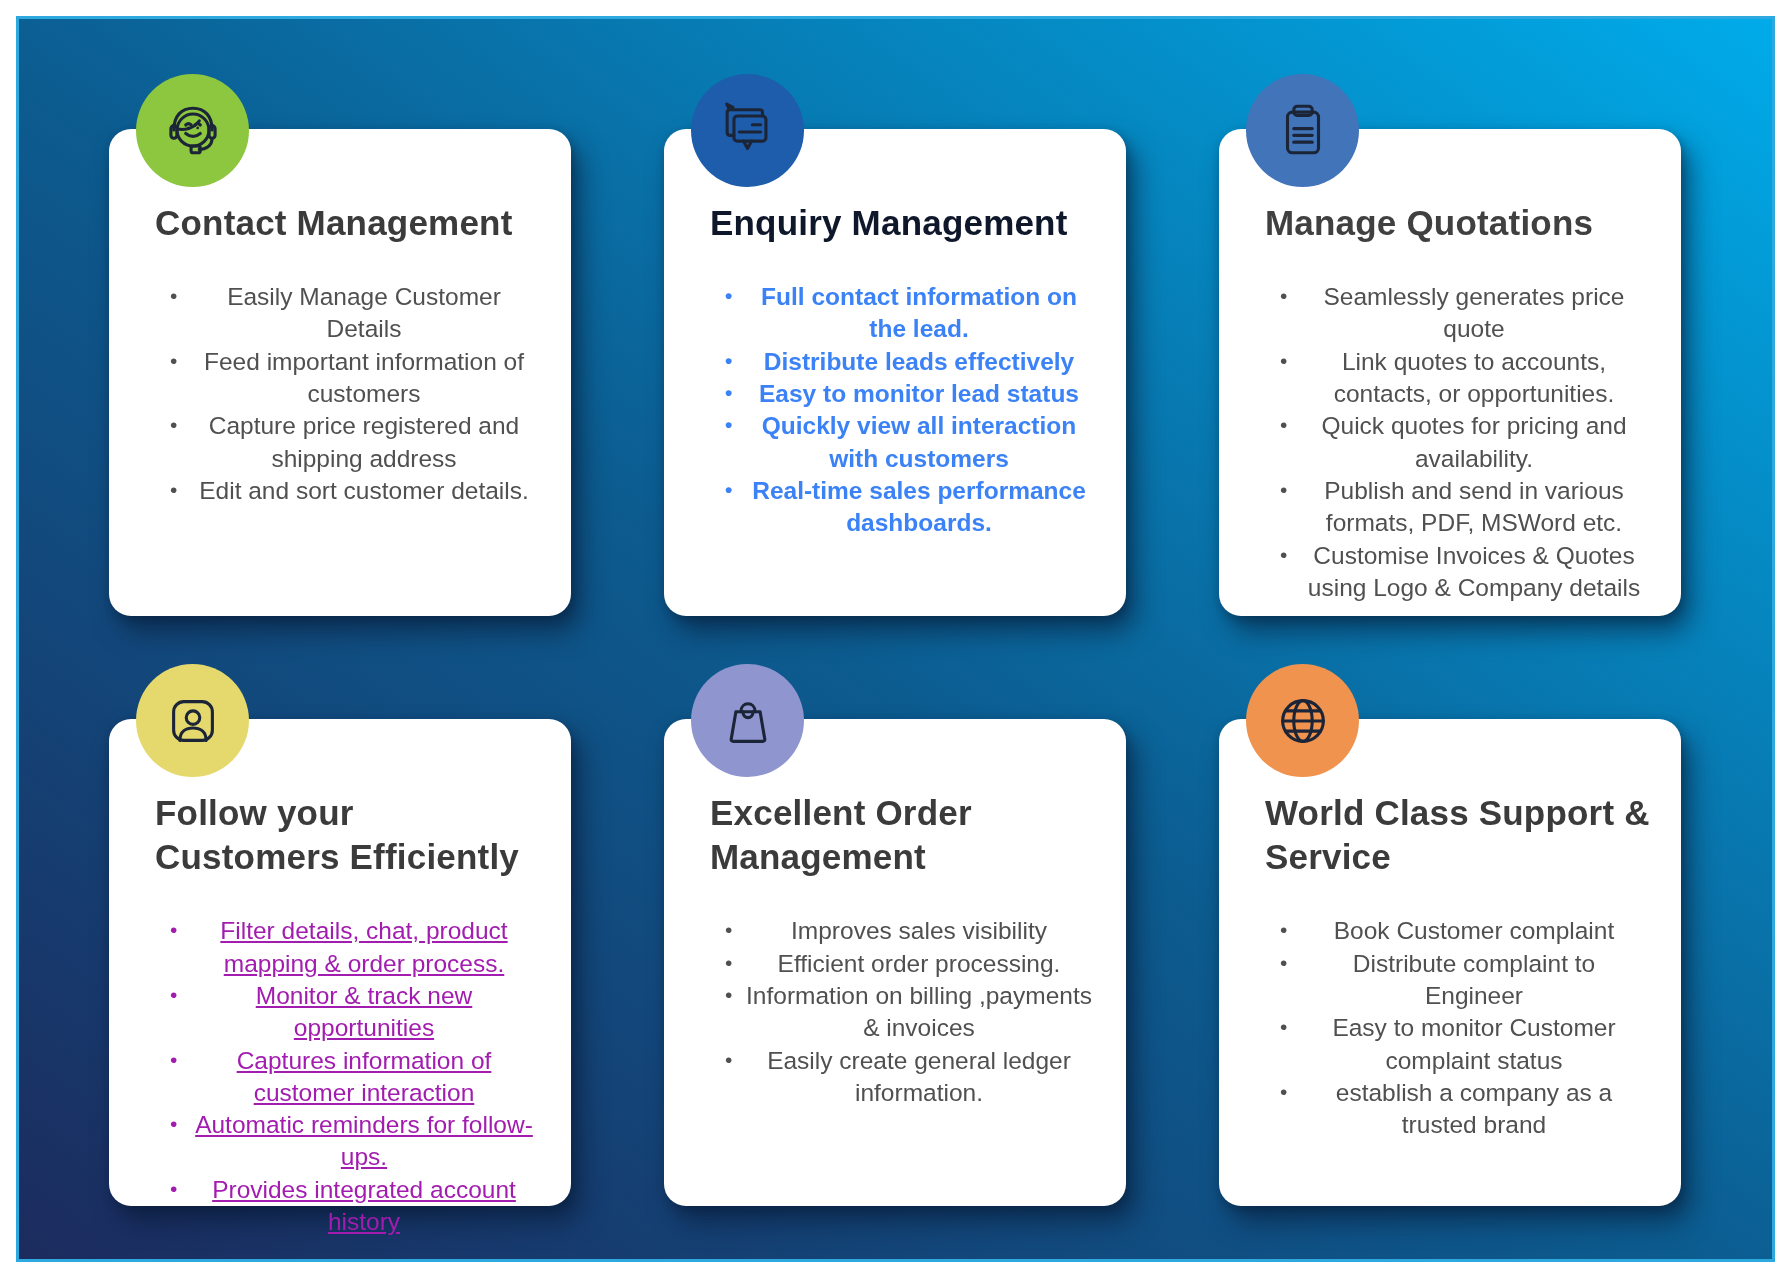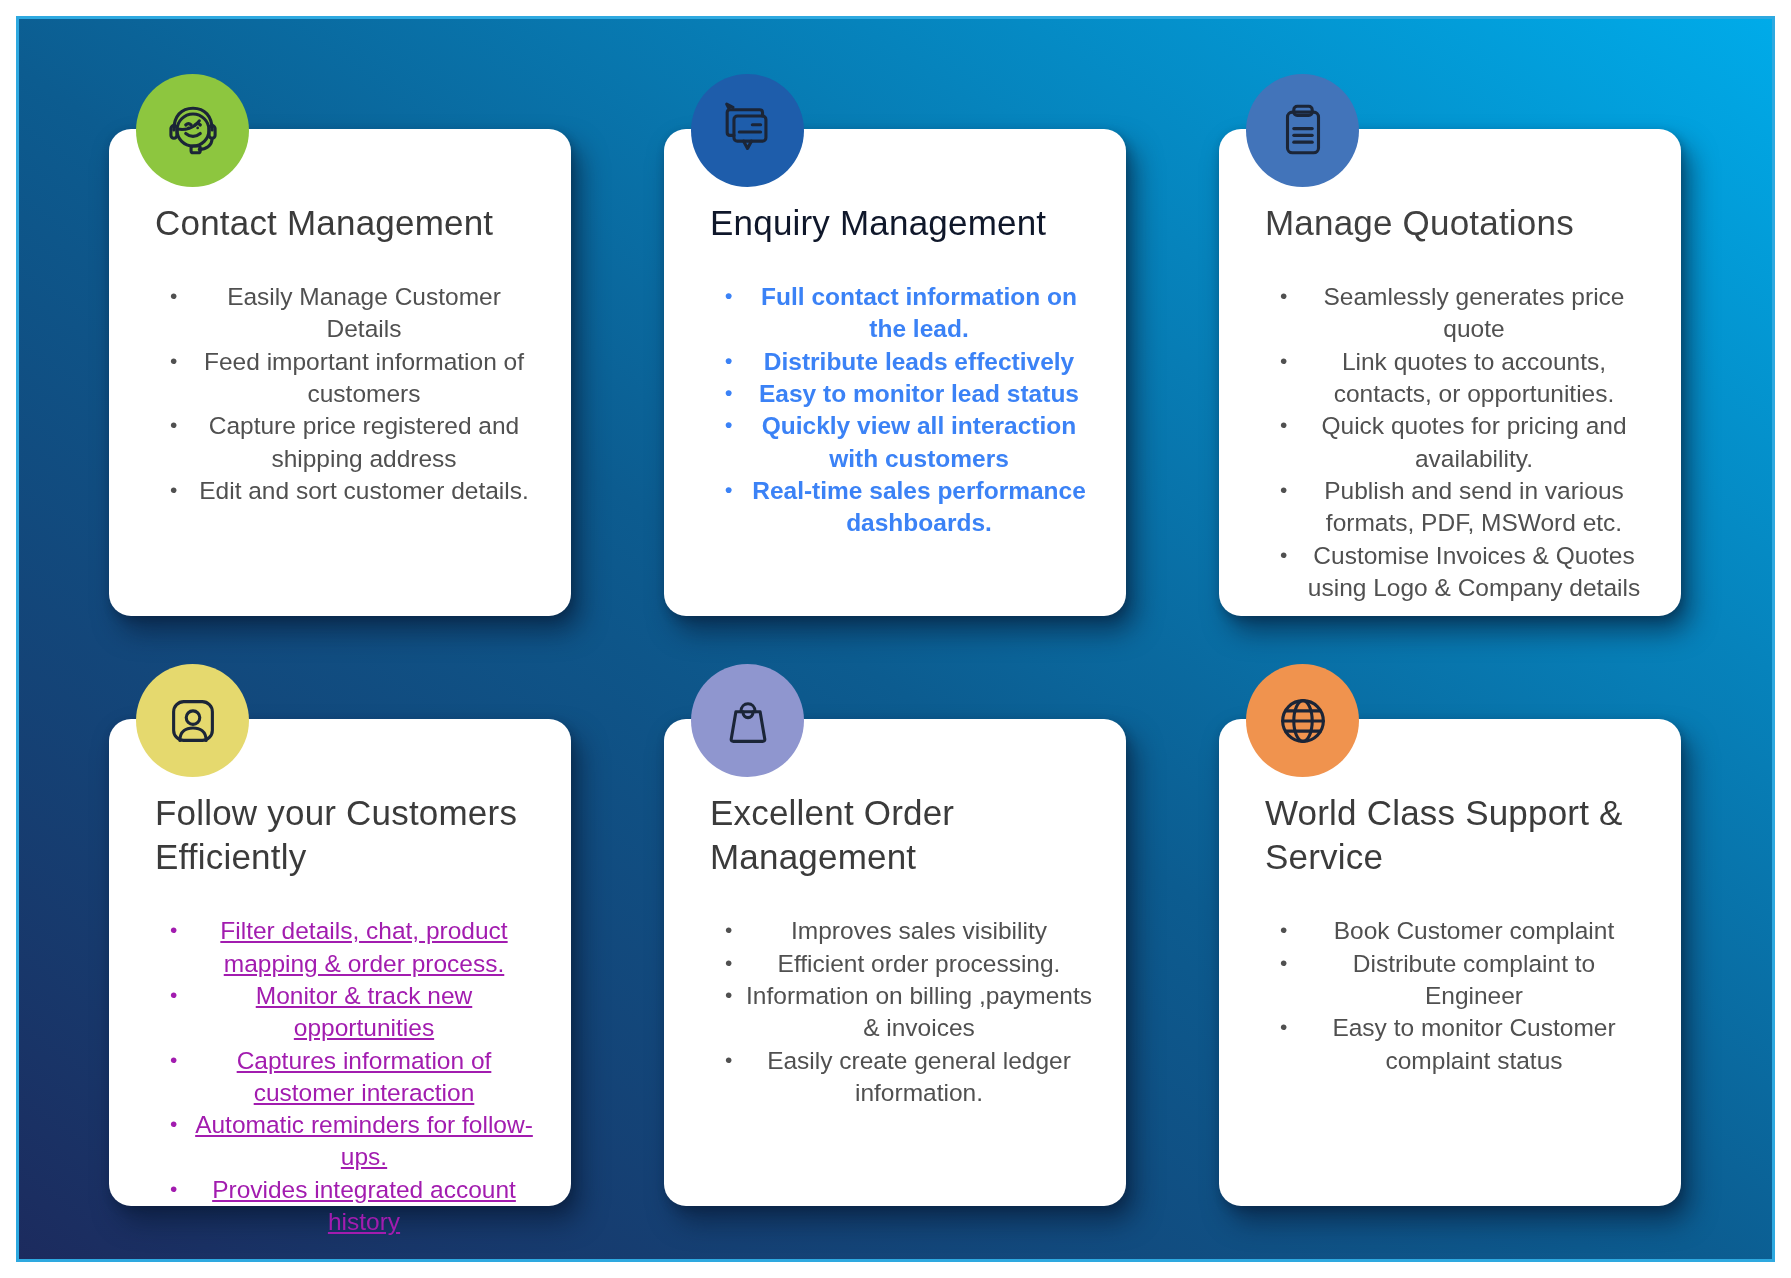--- a/index.html
+++ b/index.html
@@ -35,21 +35,21 @@
   .icon-circle {
     position: absolute; top: -55px; left: 27px;
     width: 113px; height: 113px;
     border-radius: 50%;
     display: flex; align-items: center; justify-content: center;
   }
   .icon-circle svg { display: block; }
   .card-title {
     margin: 0 0 36px 0;
     font-size: 35px;
-    font-weight: 400;
+    font-weight: 700;
     line-height: 1.26;
     letter-spacing: 0.2px;
   }
   .card-bullets {
     margin: 8px; padding: 0;
     list-style: none;
     font-size: 24.5px;
     line-height: 1.32;
     text-align: center;
   }
@@ -175,17 +175,18 @@
           <path d="M11 32 H53"></path>
           <path d="M14.2 21.5 H49.8"></path>
           <path d="M14.2 42.5 H49.8"></path>
         </svg>
       </span>
       <h2 class="card-title" style="color: rgb(59, 59, 59);">World Class Support &amp; Service</h2>
       <ul class="card-bullets" style="color: rgb(80, 80, 80);">
         <li>Book Customer complaint</li>
         <li>Distribute complaint to Engineer</li>
         <li>Easy to monitor Customer complaint status</li>
+        <li>establish a company as a trusted brand</li>
       </ul>
     </section>
 
   </div>
 </div>
 
 </body></html>

